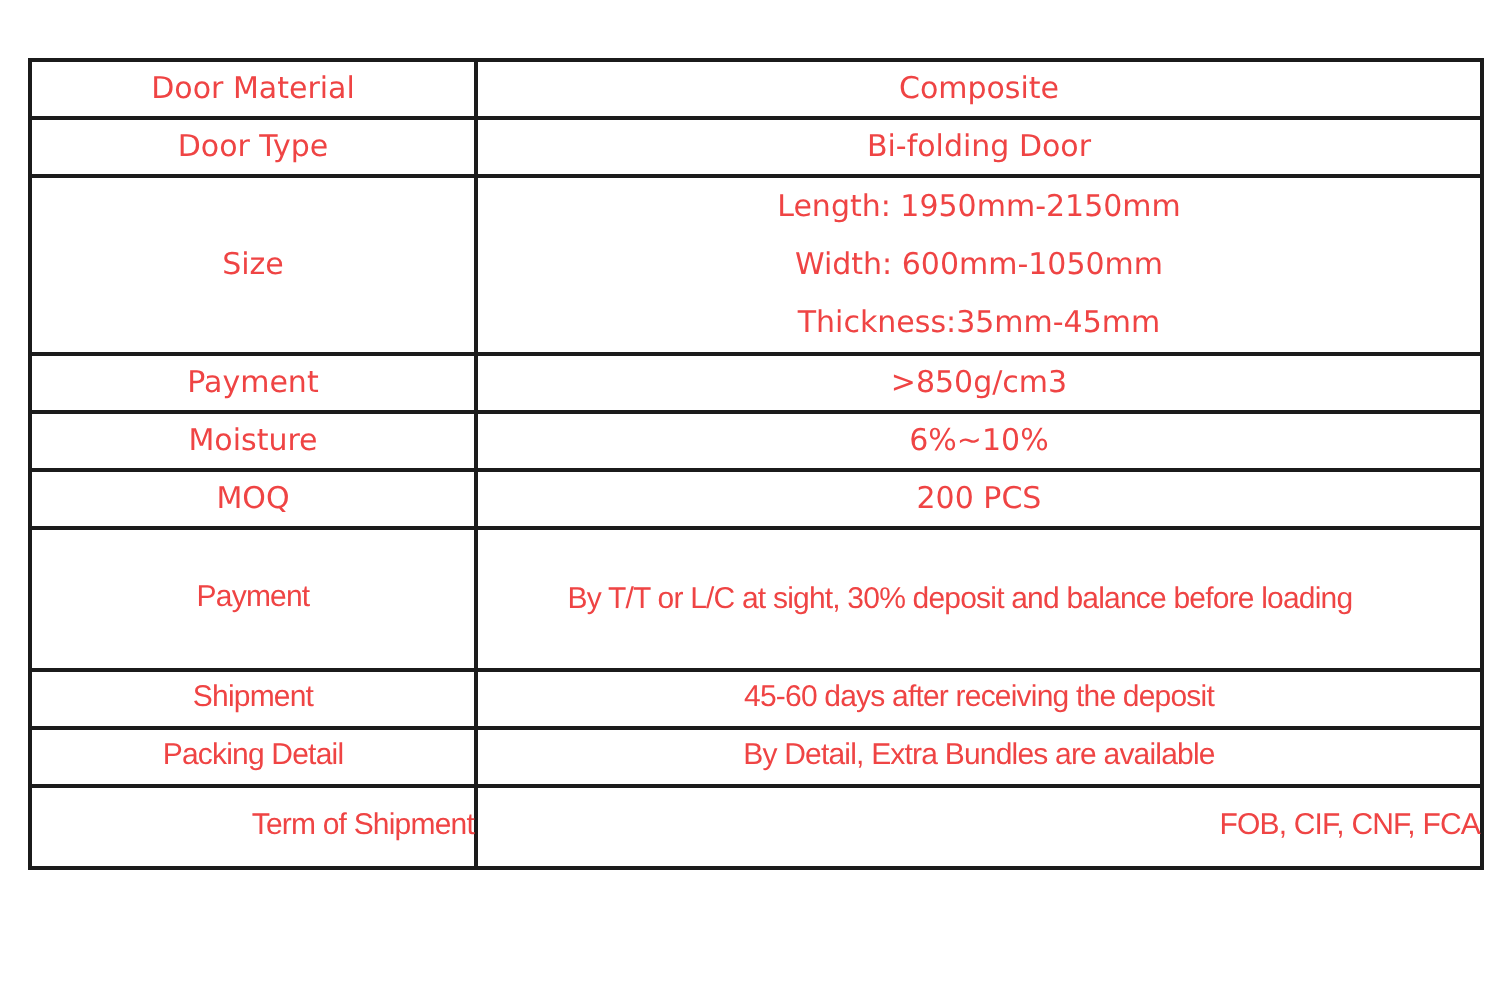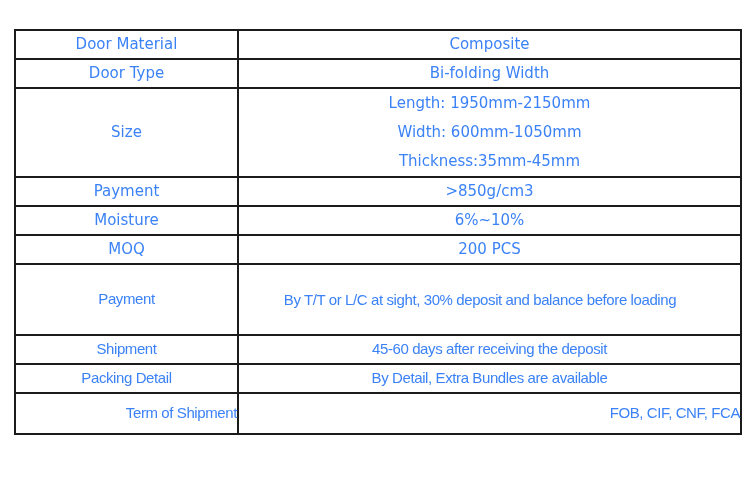--- a/index.html
+++ b/index.html
@@ -15,21 +15,21 @@
     left: 14px; top: 29px;
     width: 726px;
     border-collapse: collapse;
     table-layout: fixed;
     border: 2px solid #1b1b1b;
   }
   table.spec-table td {
     border: 2px solid #1b1b1b;
     text-align: center;
     vertical-align: middle;
-    color: #3b82f6;
+    color: #ef4444;
     font-size: 15px;
     line-height: 1.25;
     background: #ffffff;
   }
   col.c-label { width: 223px; }
   col.c-value { width: 503px; }
 
   
   tr.h-std   td { height: 29px; }
   tr.h-size  td { height: 88px; }
@@ -68,21 +68,21 @@
       <col class="c-label">
       <col class="c-value">
     </colgroup>
     <tbody>
       <tr class="h-std">
         <td>Door Material</td>
         <td>Composite</td>
       </tr>
       <tr class="h-std">
         <td>Door Type</td>
-        <td>Bi-folding Width</td>
+        <td>Bi-folding Door</td>
       </tr>
       <tr class="h-size">
         <td>Size</td>
         <td class="size-cell">
           <span class="size-line">Length: 1950mm-2150mm</span>
           <span class="size-line">Width: 600mm-1050mm</span>
           <span class="size-line">Thickness:35mm-45mm</span>
         </td>
       </tr>
       <tr class="h-std">

